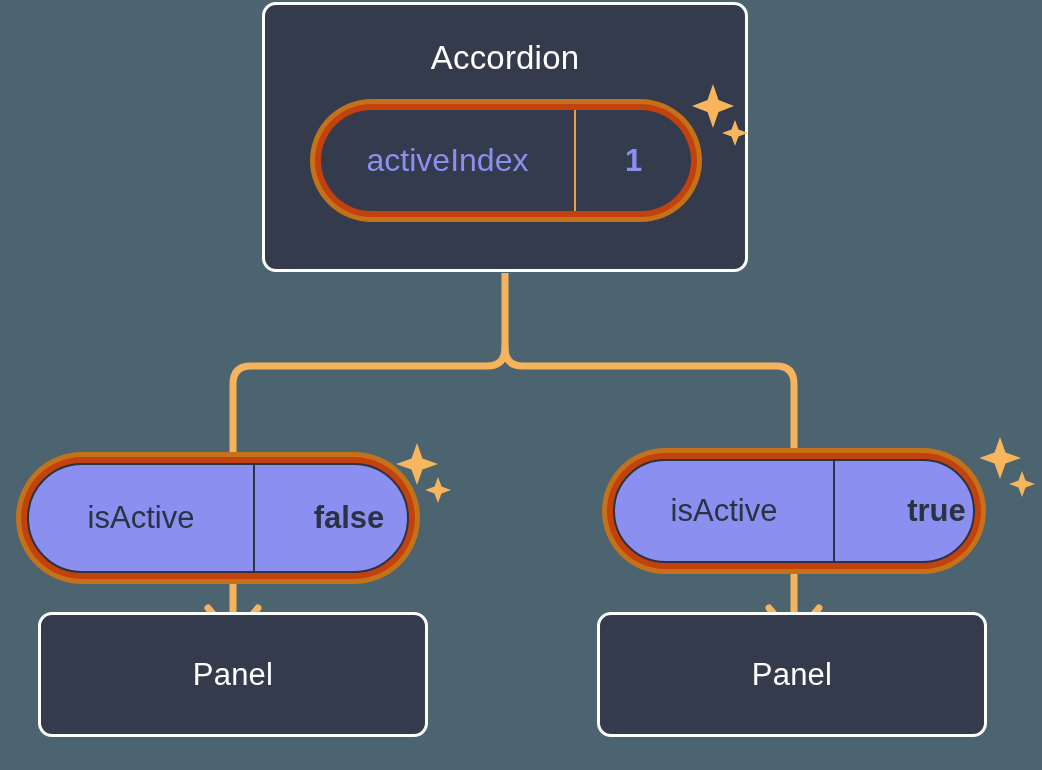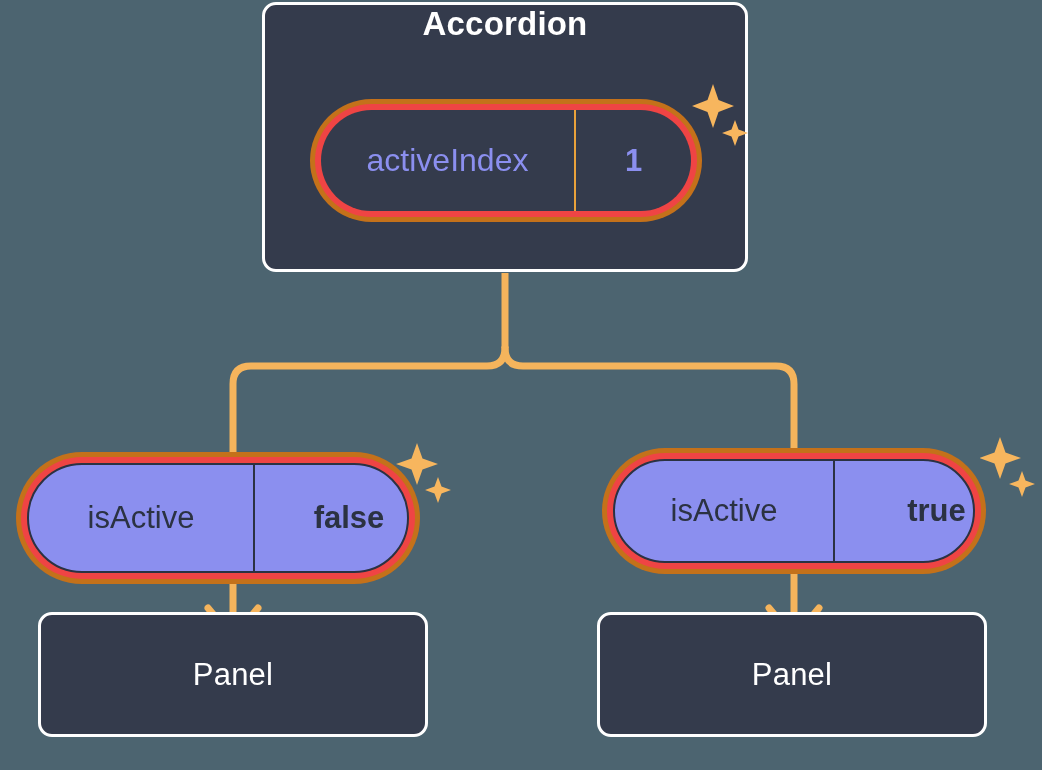--- a/index.html
+++ b/index.html
@@ -44,21 +44,21 @@
     white-space: nowrap;
   }
 
   #accordion-box {
     left: 262px;
     top: 2px;
     width: 486px;
     height: 270px;
   }
   #accordion-box .comp-title {
-    font-weight: bold;
+    margin-top: 34px;
   }
 
   .panel-box {
     width: 390px;
     height: 125px;
     top: 612px;
     display: flex;
     align-items: center;
     justify-content: center;
   }
@@ -70,21 +70,21 @@
   .pill-wrap {
     position: absolute;
     box-sizing: border-box;
     border-radius: 999px;
     background: #c4711a;            
     padding: 5px;
   }
   .pill-ring {
     box-sizing: border-box;
     border-radius: 999px;
-    background: #ef4444;            
+    background: #c2410c;            
     padding: 6px;
     height: 100%;
   }
   .pill-body {
     box-sizing: border-box;
     height: 100%;
     border-radius: 999px;
     display: flex;
     align-items: stretch;
     overflow: hidden;

